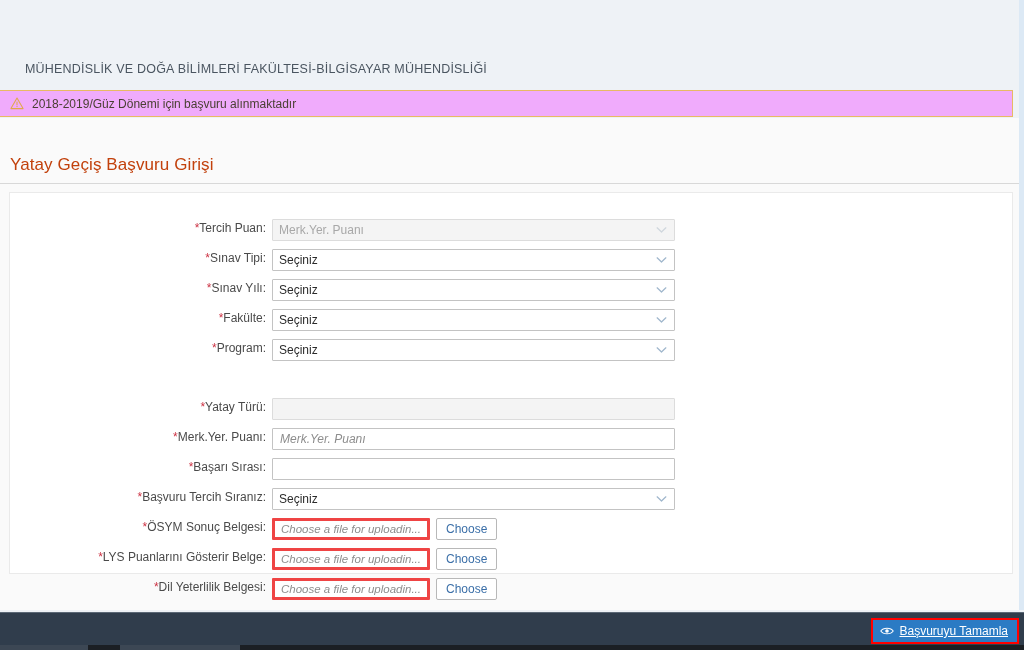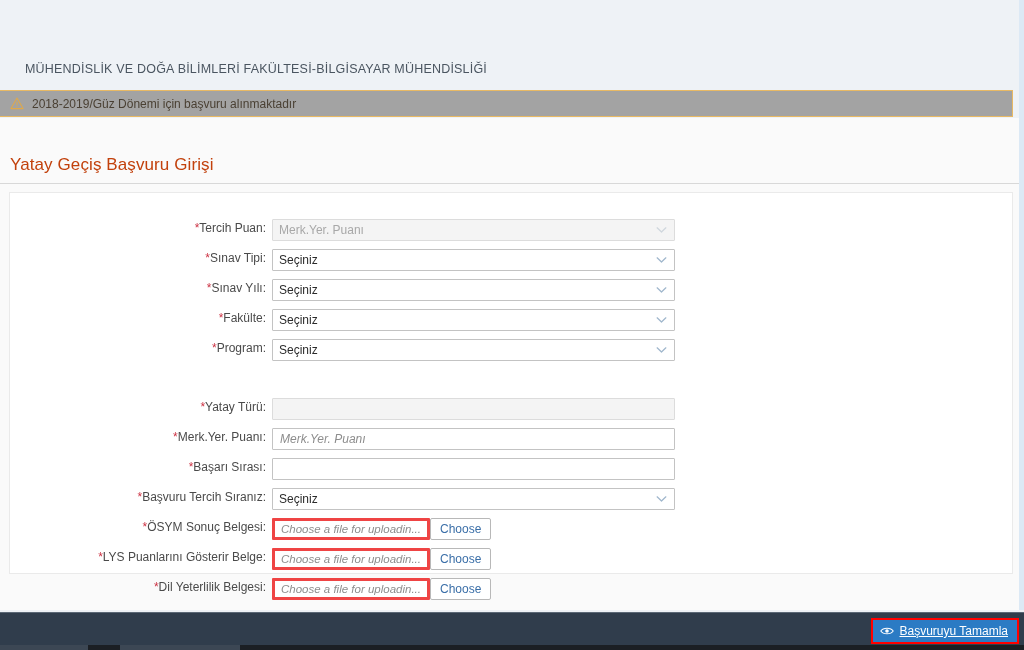--- a/index.html
+++ b/index.html
@@ -54,21 +54,21 @@
     white-space: nowrap;
   }
 
   
   .warning-banner {
     position: absolute;
     left: 0;
     top: 90px;
     width: 1013px;
     height: 27px;
-    background: #a3a3a3;
+    background: #f0abfc;
     border: 1px solid #e8b964;
     border-left: none;
     box-sizing: border-box;
     display: flex;
     align-items: center;
     padding-left: 10px;
   }
   .warn-icon {
     width: 14px;
     height: 13px;
@@ -228,20 +228,21 @@
     font-size: 11.5px;
     color: #8d8d8d;
     font-style: italic;
     display: flex;
     align-items: center;
     padding-left: 6px;
     overflow: hidden;
     white-space: nowrap;
   }
   .choosebtn {
+    margin-left: 6px;
     height: 22px;
     box-sizing: border-box;
     border: 1px solid #b8b8b8;
     background: #ffffff;
     border-radius: 2px;
     color: #3b6fa8;
     font-size: 12px;
     padding: 0 9px;
     display: flex;
     align-items: center;

